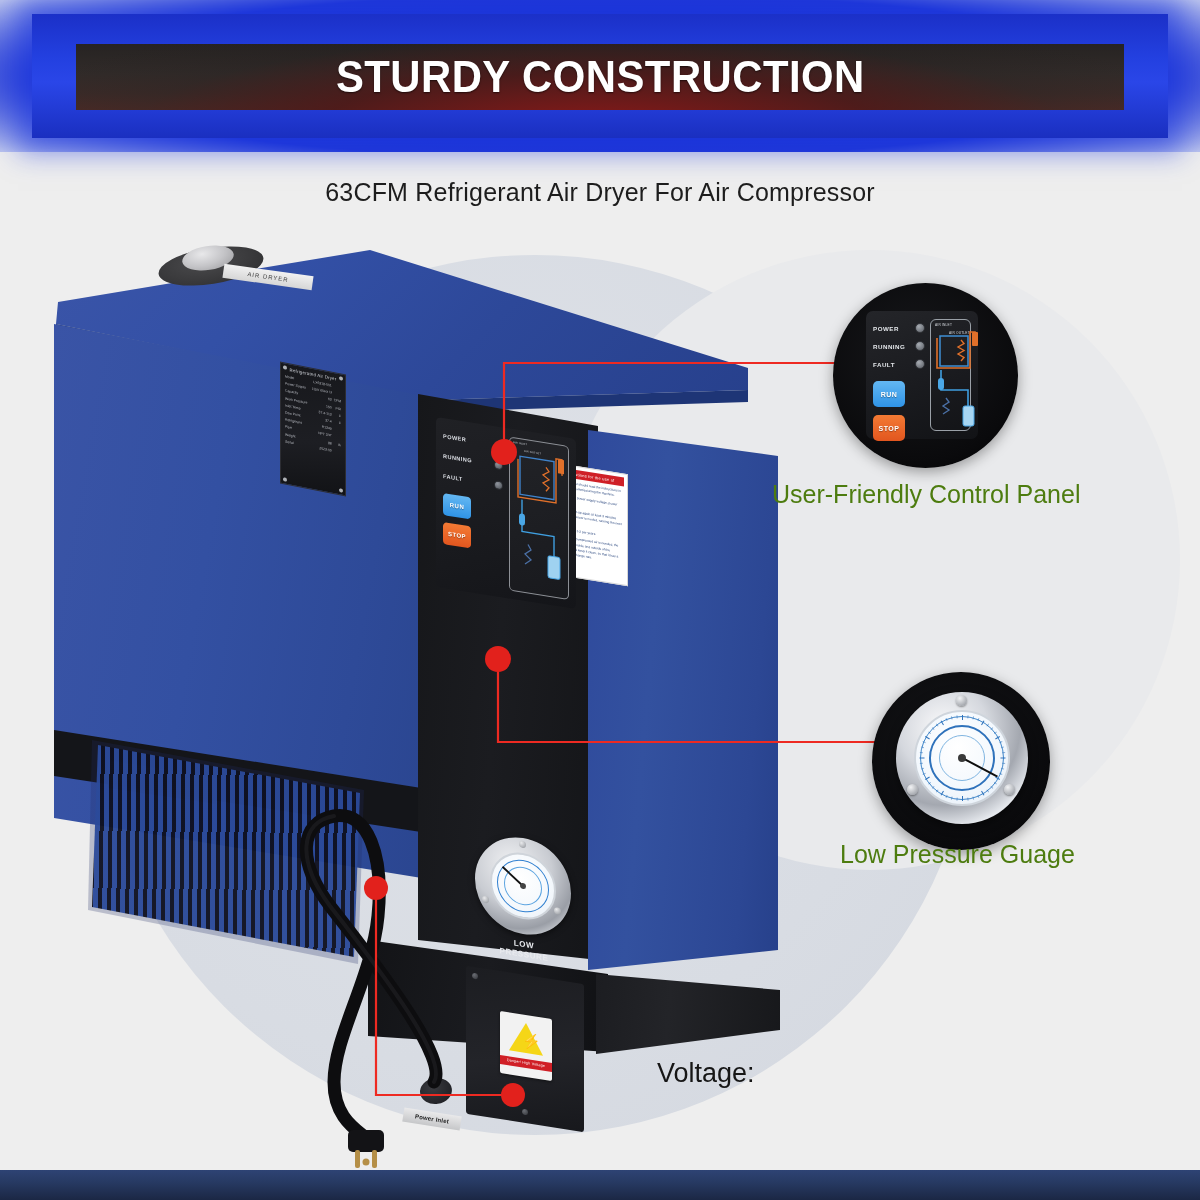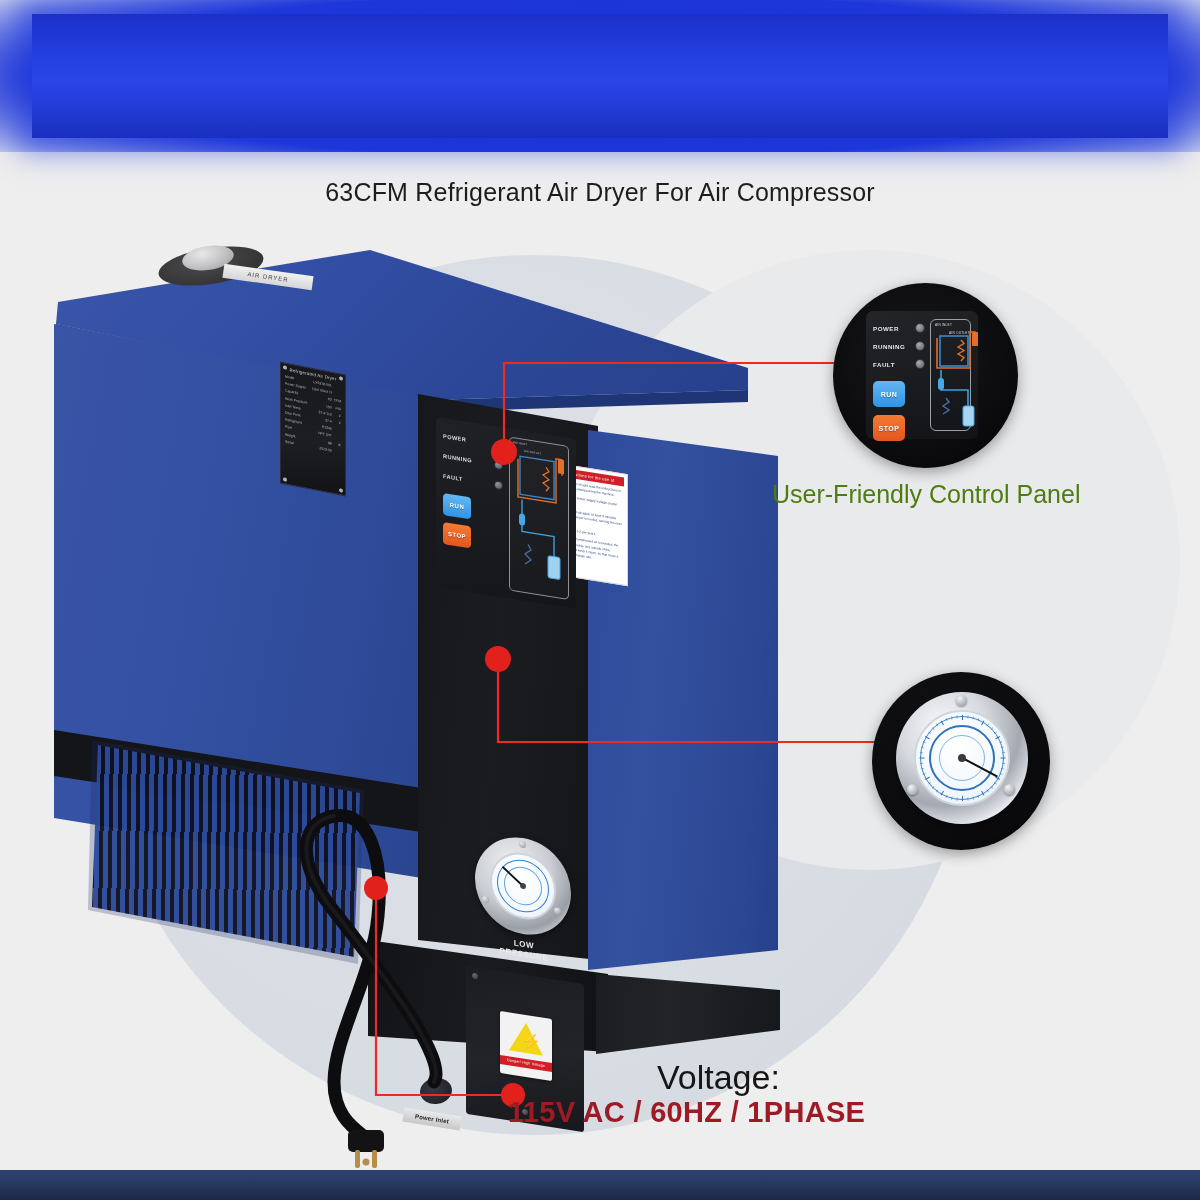--- a/index.html
+++ b/index.html
@@ -302,21 +302,21 @@
   .gb-screw{position:absolute;width:11px;height:11px;border-radius:50%;background:radial-gradient(circle at 35% 30%,#f2f3f5,#8b8f96);box-shadow:0 1px 2px rgba(0,0,0,.4);}
   .gb-tick{position:absolute;left:50%;top:3px;width:1px;height:5px;background:#2f72bb;transform-origin:50% 43px;}
   .gb-brand{position:absolute;left:0;right:0;bottom:12px;text-align:center;font-size:3.4px;color:#8a3030;font-weight:bold;}
 
   
   .callout-label{position:absolute;font-size:25px;color:#4d7c0f;white-space:nowrap;}
   .lbl-cp{left:772px;top:480px;}
   .lbl-gauge{left:840px;top:840px;}
 
   
-  .volt-label{position:absolute;left:657px;top:1058px;font-size:34px;color:#161616;}
+  .volt-label{position:absolute;left:657px;top:1058px;font-size:27px;color:#161616;}
   .volt-value{position:absolute;left:508px;top:1096px;font-size:29px;font-weight:bold;color:#9e1b25;letter-spacing:.3px;}
 
   
   .lines{position:absolute;left:0;top:0;width:1200px;height:1200px;pointer-events:none;}
 
   
   .footer{
     position:absolute;left:0;bottom:0;width:1200px;height:30px;
     background:linear-gradient(180deg,#2e4374 0%,#273a63 40%,#1b2744 100%);
   }
@@ -325,20 +325,23 @@
 <body>
 
 <div class="page">
 
   <div class="bg-ellipse"></div>
   <div class="bg-ellipse2"></div>
 
   <div class="banner-wrap">
     <div class="banner-glow"></div>
     <div class="banner-bevel"></div>
+    <div class="banner-inner">
+      <div class="banner-title">STURDY CONSTRUCTION</div>
+    </div>
   </div>
 
   <div class="subtitle">63CFM Refrigerant Air Dryer For Air Compressor</div>
 
   <div class="product">
 
     <div class="lid"></div>
     <div class="lid-edge"></div>
     <div class="face-left"></div>
     <div class="base-left-rail"></div>
@@ -610,18 +613,18 @@
           <div class="gb-tick" style="transform: rotate(345deg); height: 3px; opacity: 0.55;"></div>
           <div class="gb-tick" style="transform: rotate(352.5deg); height: 3px; opacity: 0.55;"></div>
         </div>
       <div class="gb-screw" style="left:60px;top:3px;"></div>
       <div class="gb-screw" style="left:11px;top:92px;"></div>
       <div class="gb-screw" style="left:108px;top:92px;"></div>
     </div>
   </div>
 
   <div class="callout-label lbl-cp">User-Friendly Control Panel</div>
+  <div class="callout-label lbl-gauge">Low Pressure Guage</div>
 
   <div class="volt-label">Voltage:</div>
-  <div class="volt-value">115V AC / 60HZ / 1PHASE</div>
 
   <div class="footer"></div>
 </div>
 
 </body></html>

